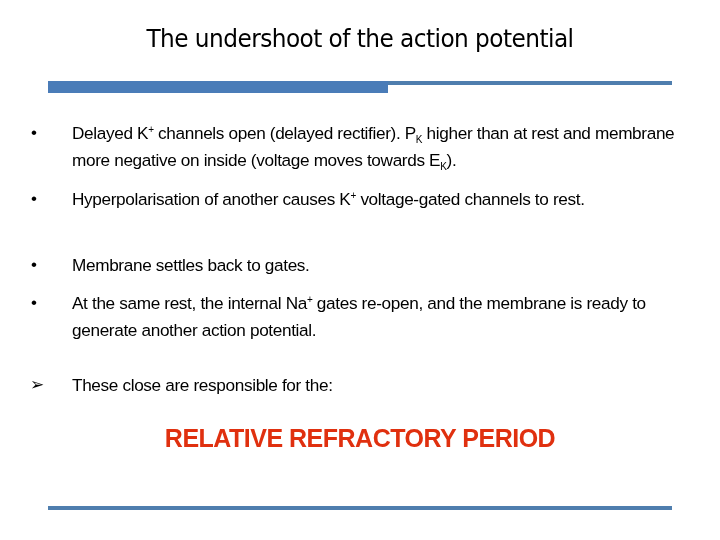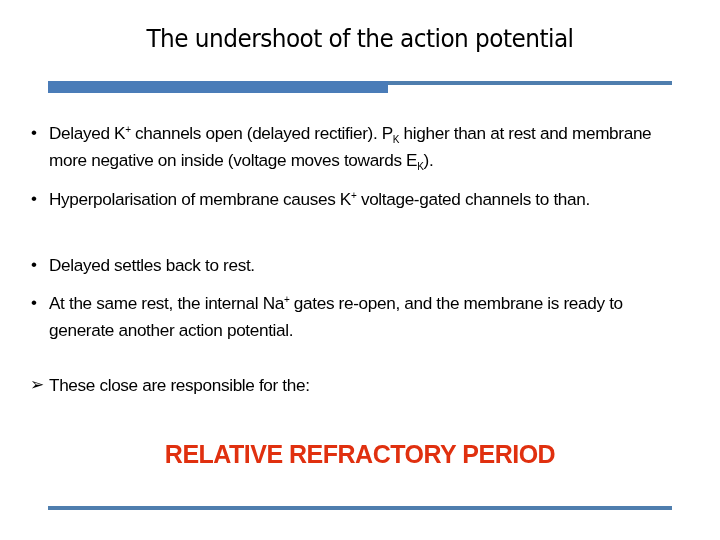--- a/index.html
+++ b/index.html
@@ -14,28 +14,28 @@
       color: #000;
     }
     .bar-thick { position: absolute; left: 48px; top: 81px; width: 340px; height: 12px; }
     .bar-thin { position: absolute; left: 388px; top: 81px; width: 284px; height: 4px; }
     .bar-bottom { position: absolute; left: 48px; top: 506px; width: 624px; height: 4px; }
 
     .bullets { position: absolute; left: 0; top: 120px; width: 720px; }
     .item { position: absolute; left: 0; width: 720px; }
     .marker { position: absolute; left: 31px; font-size: 17px; line-height: 26px; }
     .text {
-      position: absolute; left: 49px; width: 640px;
+      position: absolute; left: 72px; width: 640px;
       font-size: 17.2px; line-height: 26.5px; letter-spacing: -0.35px;
     }
     sup { font-size: 10px; vertical-align: 6px; line-height: 0; }
     sub { font-size: 10px; vertical-align: -4px; line-height: 0; }
     .arrow { position: absolute; left: 30px; font-size: 17px; line-height: 26px; }
     .highlight {
-      position: absolute; left: 0; top: 440px; width: 720px; text-align: center;
+      position: absolute; left: 0; top: 424px; width: 720px; text-align: center;
       font-family: "Liberation Sans", sans-serif; font-weight: bold; font-size: 25px;
       letter-spacing: -0.5px;
     }
   </style>
 </head>
 <body>
 
 <div>
   <div class="title">The undershoot of the action potential</div>
 
@@ -43,26 +43,26 @@
   <div class="bar-thin" style="background:#4f7eae"></div>
 
   <div class="bullets">
     <div class="item" style="top:0px">
       <span class="marker">•</span>
       <div class="text" style="width:610px"><span>Delayed K</span><sup>+</sup><span> channels open (delayed rectifier). P</span><sub>K</sub><span> higher than at rest and membrane more negative on inside (voltage moves towards E</span><sub>K</sub><span>).</span></div>
     </div>
 
     <div class="item" style="top:66px">
       <span class="marker">•</span>
-      <div class="text" style="width:620px"><span>Hyperpolarisation of membrane causes K</span><sup>+</sup><span> voltage-gated channels to than.</span></div>
+      <div class="text" style="width:620px"><span>Hyperpolarisation of another causes K</span><sup>+</sup><span> voltage-gated channels to rest.</span></div>
     </div>
 
     <div class="item" style="top:132px">
       <span class="marker">•</span>
-      <div class="text"><span>Delayed settles back to rest.</span></div>
+      <div class="text"><span>Membrane settles back to gates.</span></div>
     </div>
 
     <div class="item" style="top:170px">
       <span class="marker">•</span>
       <div class="text" style="width:630px"><span>At the same rest, the internal Na</span><sup>+</sup><span> gates re-open, and the membrane is ready to generate another action potential.</span></div>
     </div>
 
     <div class="item" style="top:252px">
       <span class="arrow">➢</span>
       <div class="text">These close are responsible for the:</div>

